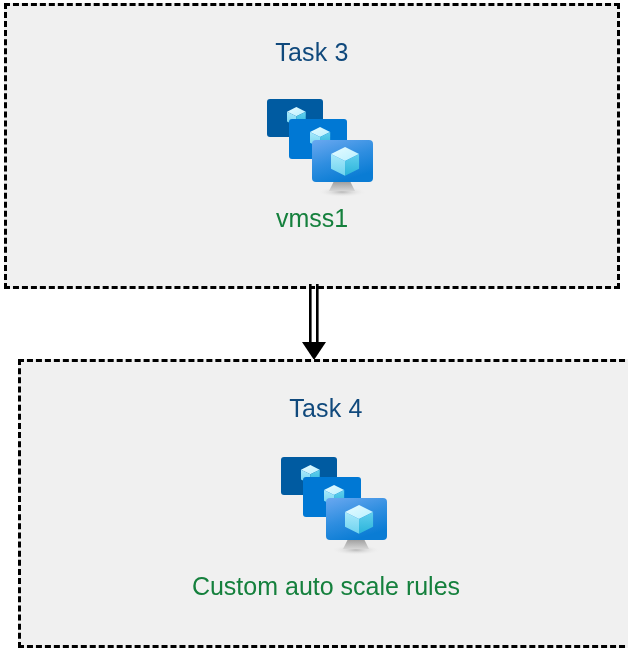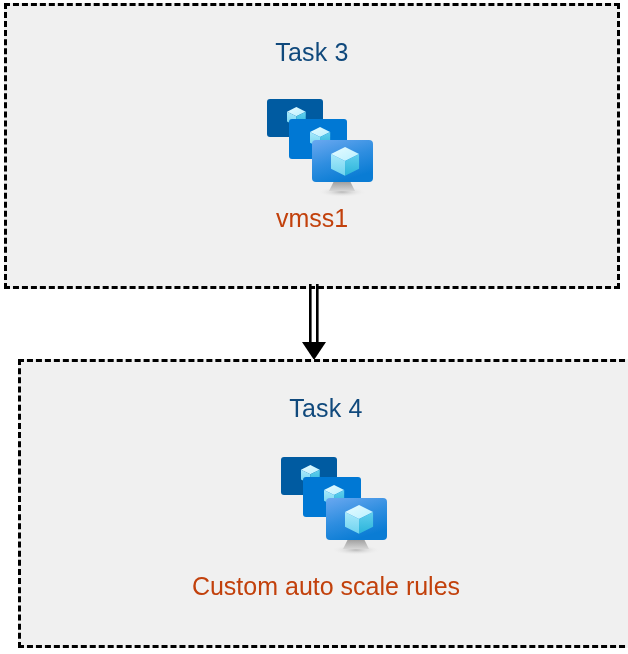--- a/index.html
+++ b/index.html
@@ -61,21 +61,21 @@
   }
   #task-box-3 .task-title { top: 33px; }
   #task-box-4 .task-title { top: 33px; }
 
   
   .caption {
     position: absolute;
     left: 0;
     width: 100%;
     text-align: center;
-    color: #c2410c;
+    color: #15803d;
     font-size: 25px;
     font-weight: 400;
     line-height: 1.26;
     white-space: nowrap;
   }
   #vmss-caption { top: 197px; }
   #rules-caption { top: 568px; }
 
   
   .vmss-icon {

